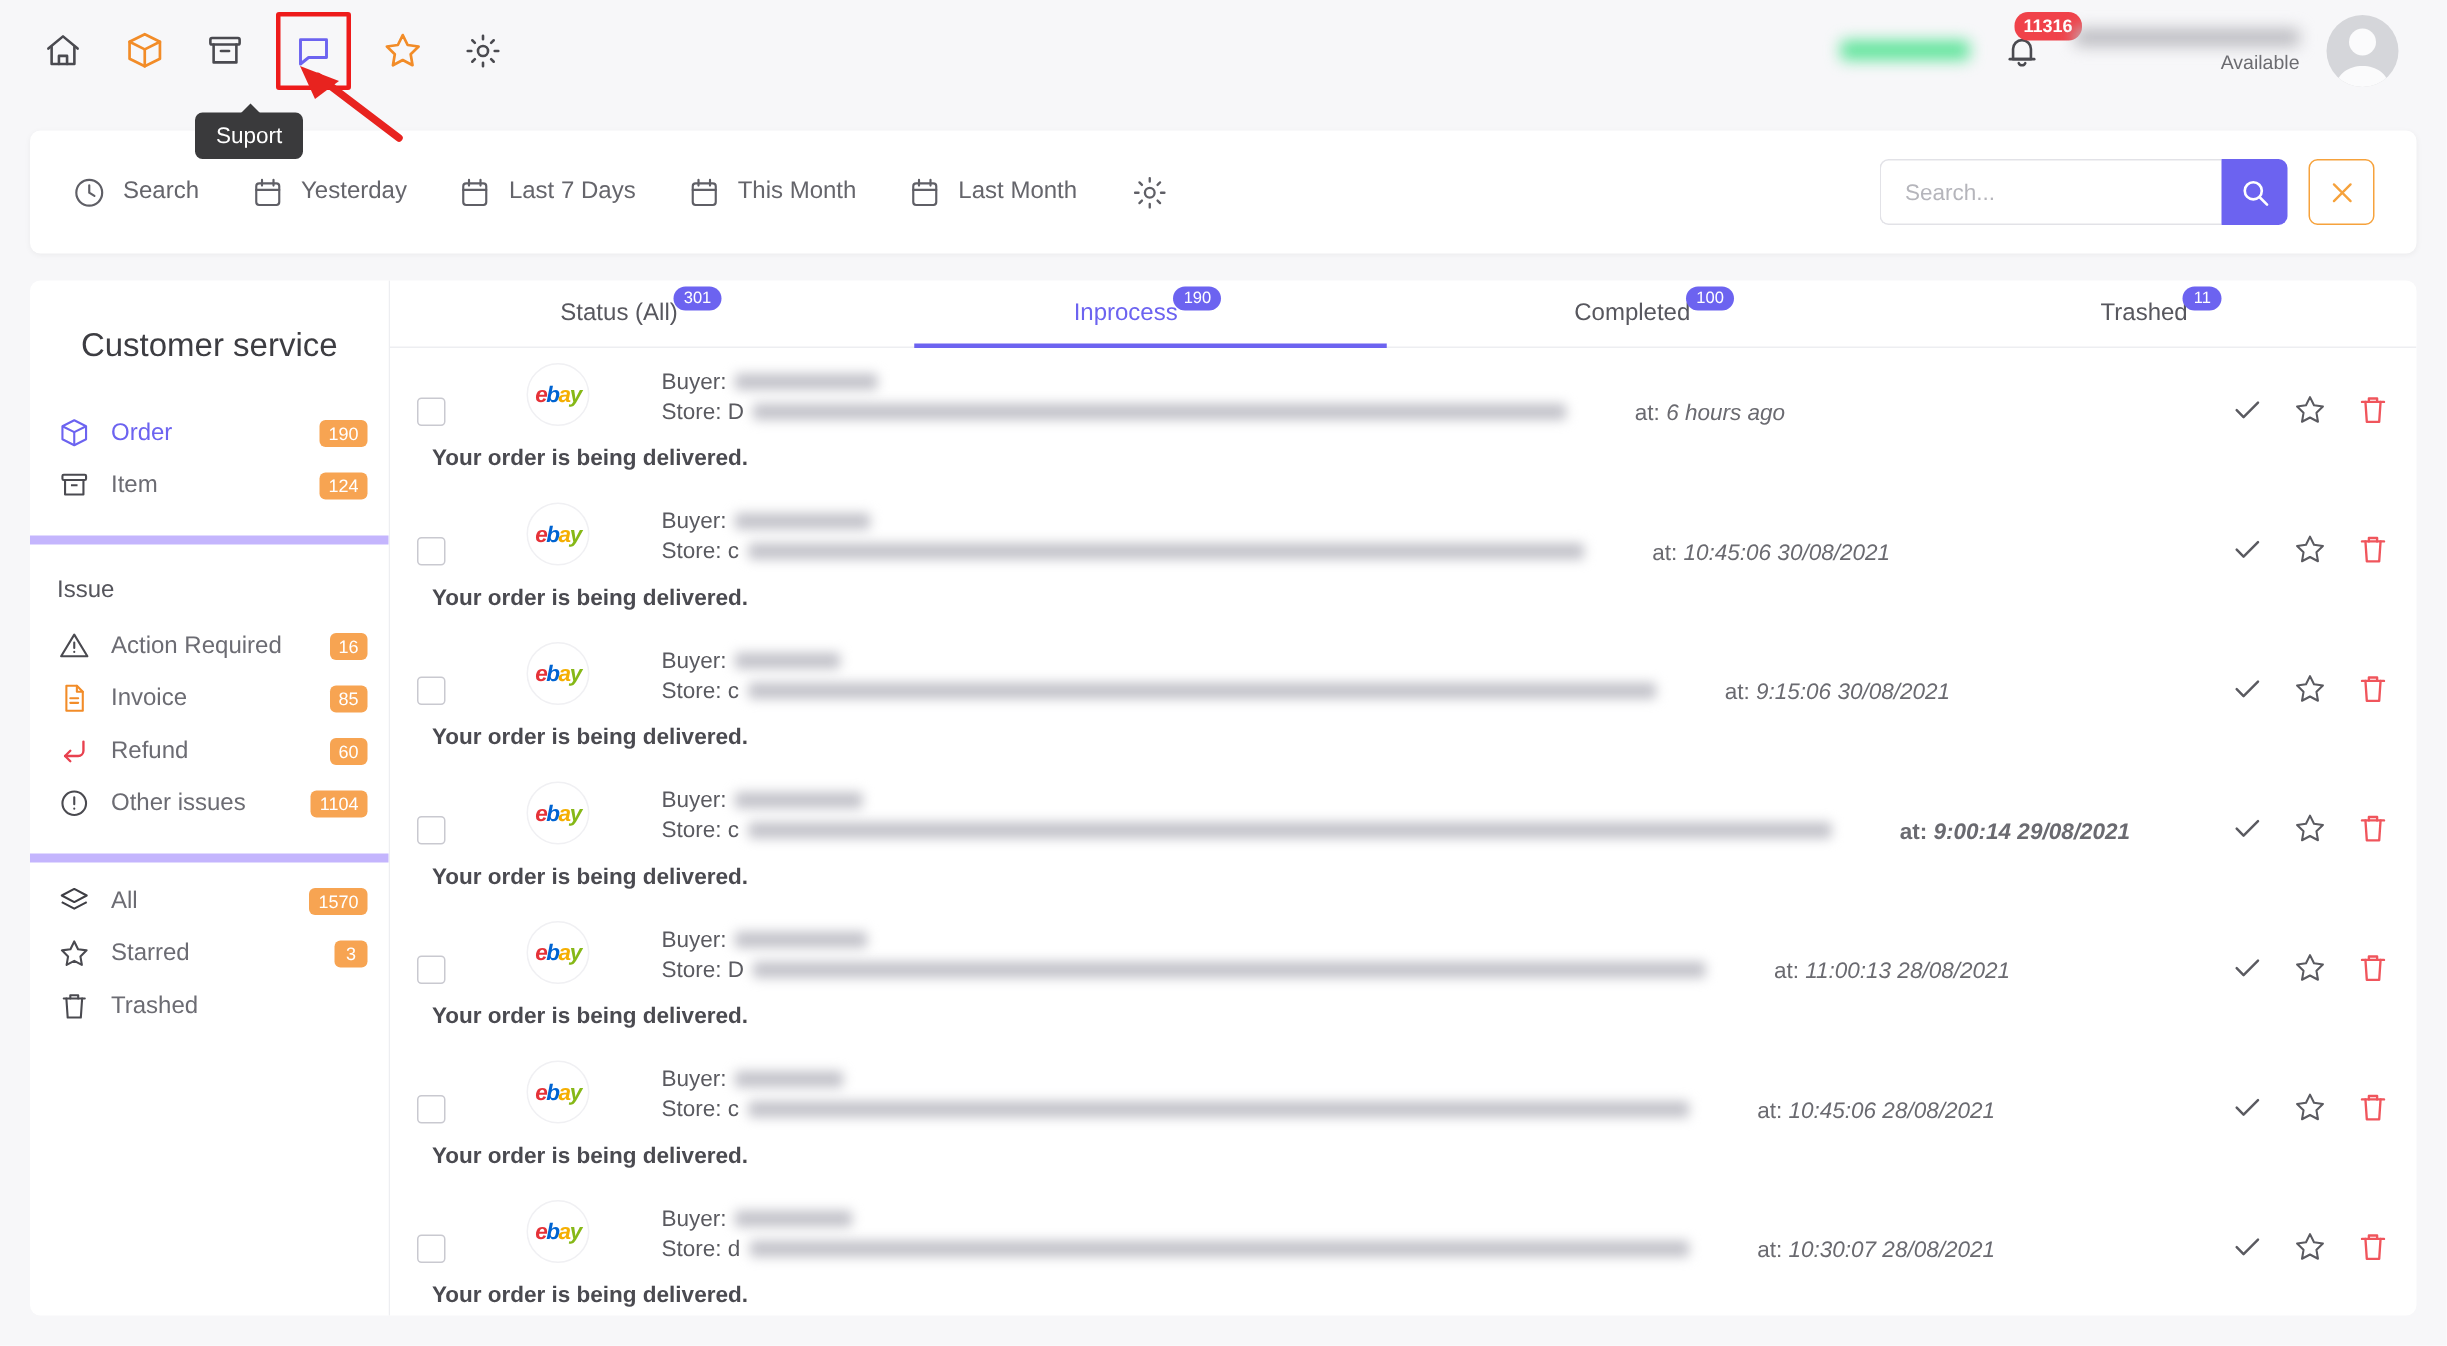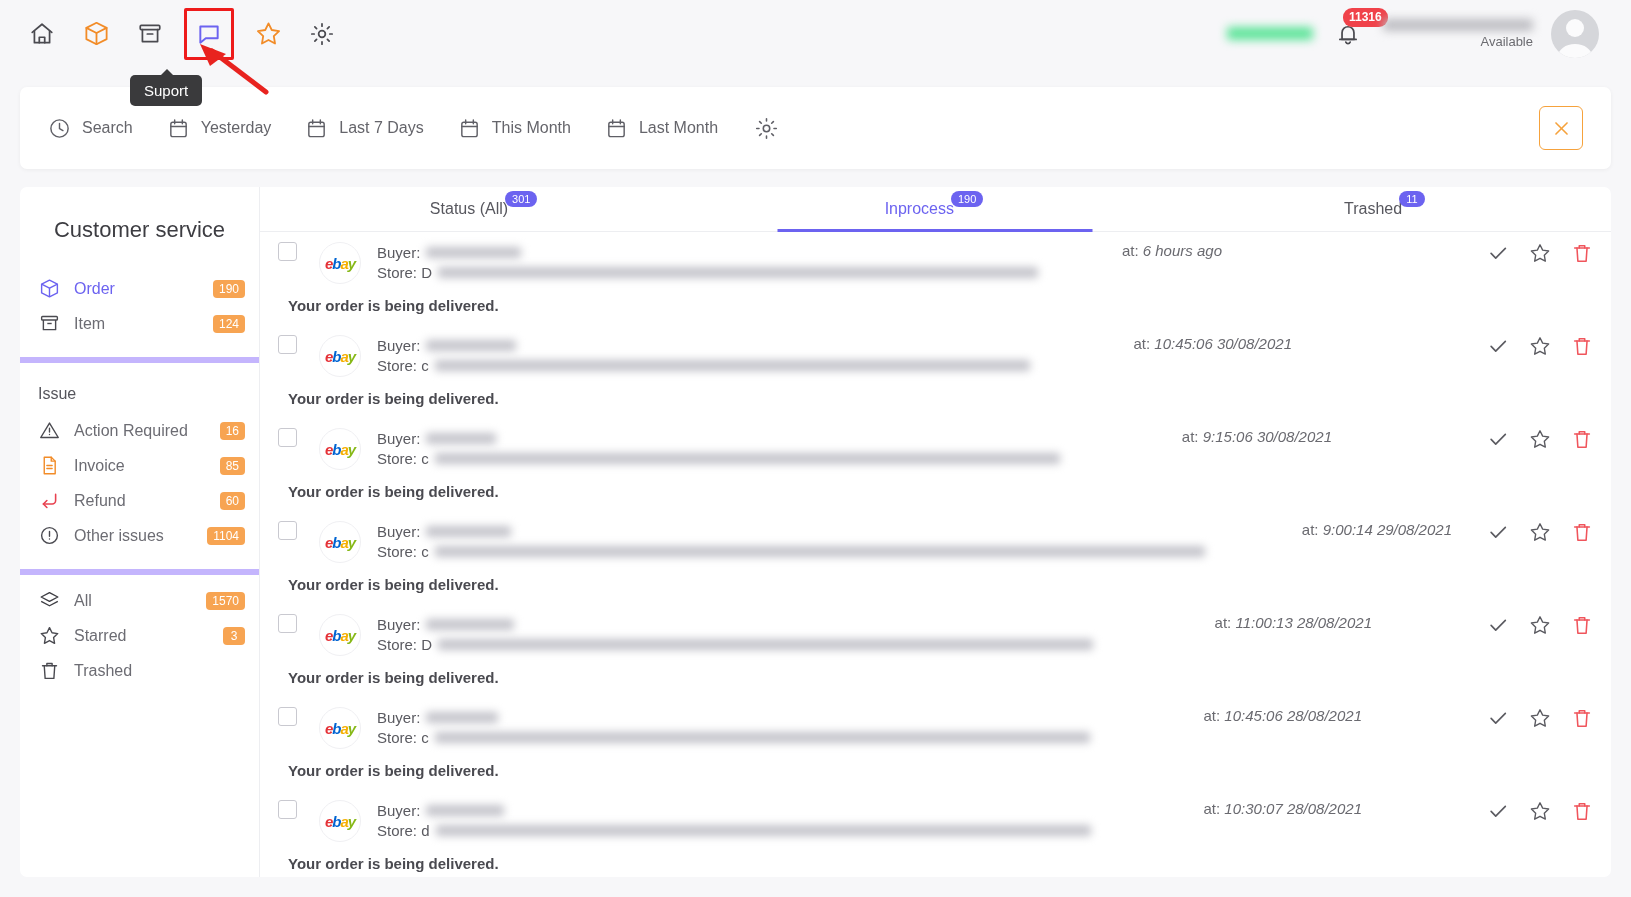--- a/index.html
+++ b/index.html
@@ -220,21 +220,21 @@
     font-size: 11px;
     border-radius: 10px;
     padding: 2px 7px;
     position: relative;
     top: -10px;
     left: -3px;
   }
 
   .rows { flex: 1; overflow: hidden; }
   .row { padding: 10px 18px 8px 18px; }
-  .row-top { display: flex; align-items: flex-start; }
+  .row-top { display: flex; align-items: flex-end; gap: 32px; }
   .chk {
     width: 19px; height: 19px;
     border: 1.5px solid #c9c9d0;
     border-radius: 3px;
     flex-shrink: 0;
     cursor: pointer;
     background: #fff;
   }
   .ebay-logo {
     width: 42px; height: 42px;
@@ -402,20 +402,29 @@
   </div>
 
   <div class="gear-std">
     <svg width="25" height="25" viewBox="0 0 24 24" fill="none" stroke="#5f5f66" stroke-width="1.5" stroke-linecap="round" stroke-linejoin="round">
       <circle cx="12" cy="12" r="3.1"></circle>
       <path d="M12 2.6v2.2M12 19.2v2.2M21.4 12h-2.2M4.8 12H2.6M18.6 5.4l-1.6 1.6M7 17l-1.6 1.6M18.6 18.6 17 17M7 7 5.4 5.4"></path>
     </svg>
   </div>
 
   <div class="search-area">
+    <div class="search-wrap">
+      <input class="search-input" type="text" placeholder="Search..." style="">
+      <button class="search-btn">
+        <svg width="21" height="21" viewBox="0 0 24 24" fill="none" stroke="#ffffff" stroke-width="2" stroke-linecap="round">
+          <circle cx="10.5" cy="10.5" r="6.5"></circle>
+            <path d="M15.4 15.4 21 21"></path>
+        </svg>
+      </button>
+    </div>
     <div class="close-btn">
       <svg width="19" height="19" viewBox="0 0 24 24" fill="none" stroke="#f6a23c" stroke-width="2" stroke-linecap="round">
         <path d="M5 5l14 14M19 5 5 19"></path>
       </svg>
     </div>
   </div>
 </div>
 
 <div class="main">
 
@@ -537,20 +546,24 @@
     <div class="tabs">
       <div class="tab">
         <span>Status (All)</span>
         <span class="tab-badge">301</span>
       </div>
       <div class="tab active">
         <span>Inprocess</span>
         <span class="tab-badge">190</span>
       </div>
       <div class="tab">
+        <span>Completed</span>
+        <span class="tab-badge">100</span>
+      </div>
+      <div class="tab">
         <span>Trashed</span>
         <span class="tab-badge">11</span>
       </div>
     </div>
 
     <div class="rows" id="rows-container">
         <div class="row">
     <div class="row-top">
       <div class="chk"></div>
       <div class="ebay-logo">
@@ -682,21 +695,21 @@
       <div class="meta">
         <div class="meta-line">
           <span class="meta-key">Buyer:</span>
           <span class="blurbar" style="width: 85px;"></span>
         </div>
         <div class="meta-line">
           <span class="meta-key">Store: c</span>
           <span class="blurbar" style="width: 770px;"></span>
         </div>
       </div>
-      <div class="time" style="padding-right: 25px;">
+      <div class="time" style="padding-right: 25px; font-weight: bold;">
         <span>at:</span> <i>9:00:14 29/08/2021</i>
       </div>
       <div class="actions">
         <span class="act">
           <svg width="22" height="22" viewBox="0 0 24 24" fill="none" stroke="#5a5a60" stroke-width="1.8" stroke-linecap="round" stroke-linejoin="round">
                   <path d="M4.5 12.5 9.5 17.5 20 7"></path>
                 </svg>
         </span>
         <span class="act">
           <svg width="22" height="22" viewBox="0 0 24 24" fill="none" stroke="#5a5a60" stroke-width="1.5" stroke-linejoin="round">

